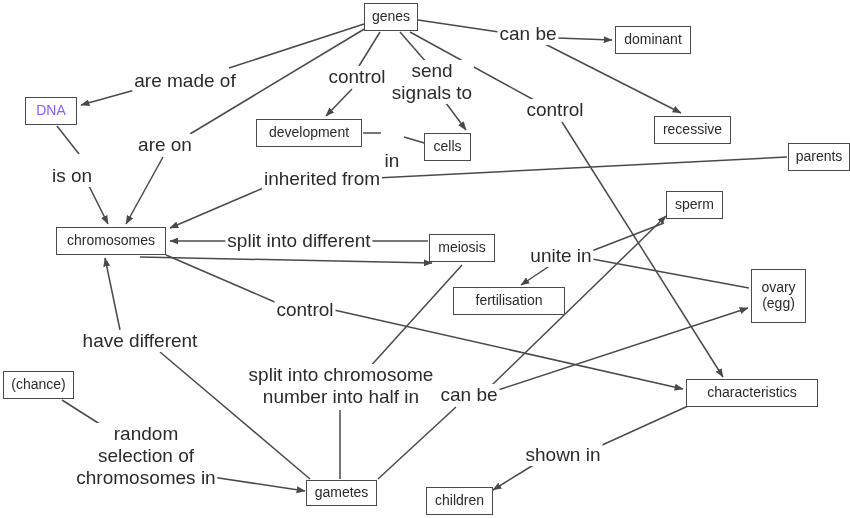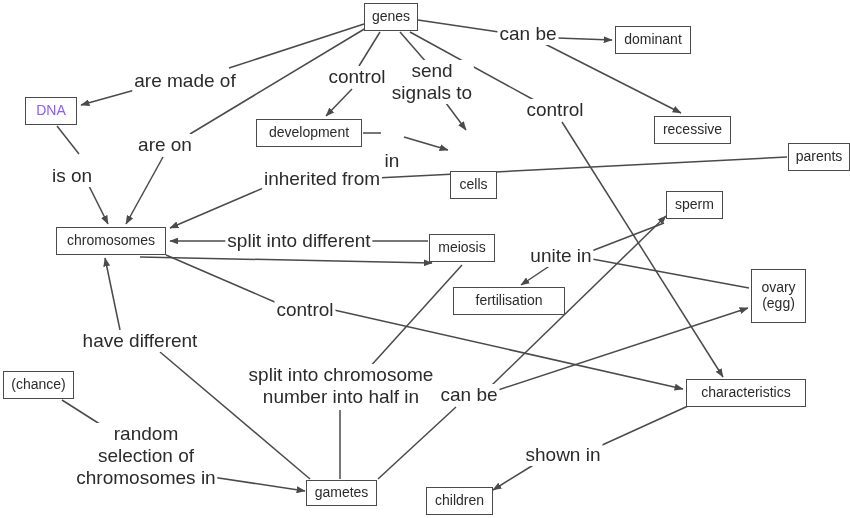--- a/index.html
+++ b/index.html
@@ -100,31 +100,31 @@
         <path d="M 495 391 L 748 308" fill="none" stroke="#4a4a4a" stroke-width="1.5" marker-end="url(#arrowhead)"></path>
         <path d="M 688 406 L 600 446" fill="none" stroke="#4a4a4a" stroke-width="1.5"></path>
         <path d="M 535 464 L 493 490" fill="none" stroke="#4a4a4a" stroke-width="1.5" marker-end="url(#arrowhead)"></path>
       </g>
   </svg>
 
   <div id="nodes-layer">
       <div class="node" style="left: 364px; top: 3px; width: 54px; height: 28px; border-color: rgb(74, 74, 74); color: rgb(43, 43, 43);">genes</div>
       <div class="node" style="left: 25px; top: 97px; width: 52px; height: 28px; border-color: rgb(74, 74, 74); color: #8b5cf6;">DNA</div>
       <div class="node" style="left: 256px; top: 119px; width: 106px; height: 28px; border-color: rgb(74, 74, 74); color: rgb(43, 43, 43);">development</div>
-      <div class="node" style="left: 450px; top: 133px; width: 47px; height: 28px; border-color: rgb(74, 74, 74); color: rgb(43, 43, 43); margin-top: 38px;">cells</div>
+      <div class="node" style="left: 424px; top: 133px; width: 47px; height: 28px; border-color: rgb(74, 74, 74); color: rgb(43, 43, 43);">cells</div>
       <div class="node" style="left: 615px; top: 26px; width: 76px; height: 28px; border-color: rgb(74, 74, 74); color: rgb(43, 43, 43);">dominant</div>
       <div class="node" style="left: 654px; top: 116px; width: 77px; height: 28px; border-color: rgb(74, 74, 74); color: rgb(43, 43, 43);">recessive</div>
       <div class="node" style="left: 788px; top: 143px; width: 62px; height: 28px; border-color: rgb(74, 74, 74); color: rgb(43, 43, 43);">parents</div>
       <div class="node" style="left: 56px; top: 227px; width: 110px; height: 28px; border-color: rgb(74, 74, 74); color: rgb(43, 43, 43);">chromosomes</div>
       <div class="node" style="left: 429px; top: 234px; width: 66px; height: 28px; border-color: rgb(74, 74, 74); color: rgb(43, 43, 43);">meiosis</div>
       <div class="node" style="left: 453px; top: 287px; width: 112px; height: 28px; border-color: rgb(74, 74, 74); color: rgb(43, 43, 43);">fertilisation</div>
       <div class="node" style="left: 666px; top: 191px; width: 57px; height: 28px; border-color: rgb(74, 74, 74); color: rgb(43, 43, 43);">sperm</div>
       <div class="node" style="left: 751px; top: 269px; width: 55px; height: 54px; border-color: rgb(74, 74, 74); color: rgb(43, 43, 43);">ovary
 (egg)</div>
-      <div class="node" style="left: 686px; top: 379px; width: 120px; height: 28px; border-color: rgb(74, 74, 74); color: rgb(43, 43, 43);">characteristics</div>
+      <div class="node" style="left: 686px; top: 379px; width: 132px; height: 28px; border-color: rgb(74, 74, 74); color: rgb(43, 43, 43);">characteristics</div>
       <div class="node" style="left: 3px; top: 371px; width: 71px; height: 28px; border-color: rgb(74, 74, 74); color: rgb(43, 43, 43);">(chance)</div>
       <div class="node" style="left: 306px; top: 480px; width: 71px; height: 26px; border-color: rgb(74, 74, 74); color: rgb(43, 43, 43);">gametes</div>
       <div class="node" style="left: 426px; top: 487px; width: 67px; height: 28px; border-color: rgb(74, 74, 74); color: rgb(43, 43, 43);">children</div>
     </div>
   <div id="labels-layer">
       <div class="edge-label" style="left: 185px; top: 81px; color: rgb(43, 43, 43);">are made of</div>
       <div class="edge-label" style="left: 165px; top: 145px; color: rgb(43, 43, 43);">are on</div>
       <div class="edge-label" style="left: 72px; top: 164px; color: rgb(43, 43, 43); margin-top: 12px;">is on</div>
       <div class="edge-label" style="left: 357px; top: 77px; color: rgb(43, 43, 43);">control</div>
       <div class="edge-label" style="left: 432px; top: 82px; color: rgb(43, 43, 43);">send

